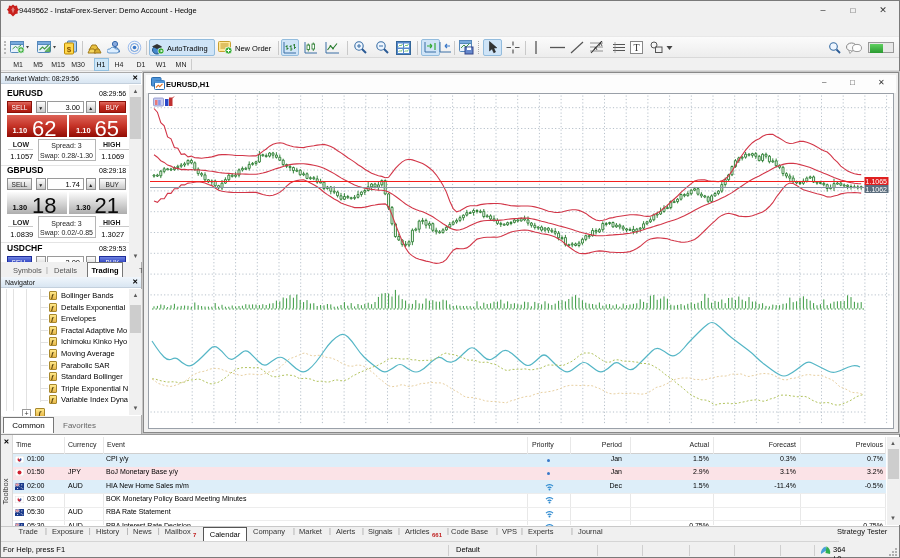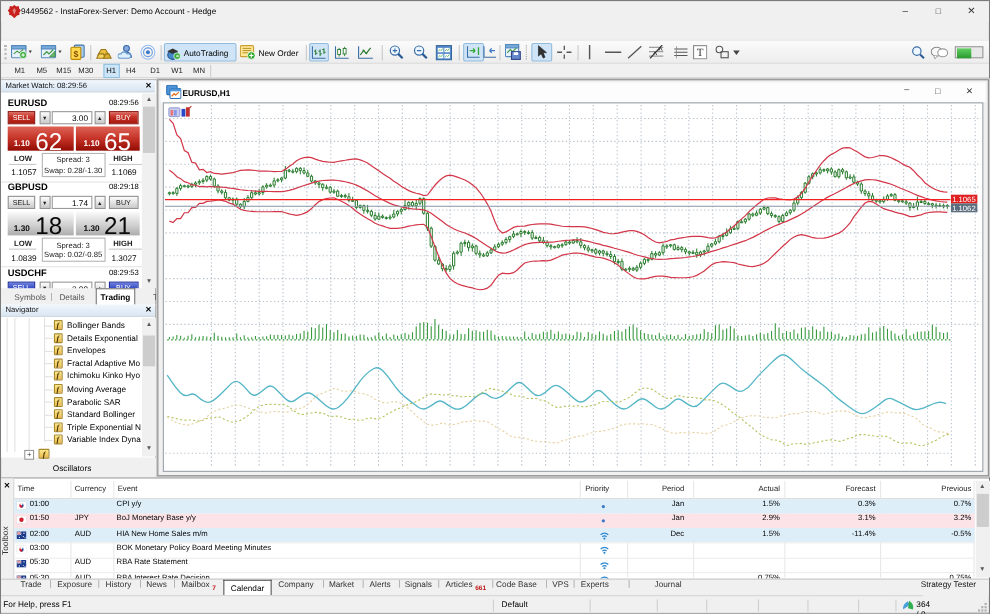--- a/index.html
+++ b/index.html
@@ -346,20 +346,24 @@
 <div class="titem" style="top:118.4px">Variable Index Dyna</div>
 <div class="abs" style="left:21px;top:131.5px;width:9px;height:9px;background:#fff;border:1px solid #999;font-size:7px;line-height:7px;text-align:center;color:#333">+</div>
 <div class="ficon" style="left:34px;top:130.5px;width:10px">f</div>
 <div class="titem" style="left:47px;top:144px">Oscillators</div>
 <div class="scroll" style="left:128px;top:12px;height:126px">
 <div class="sarrow" style="top:1px">▲</div>
 <div class="sarrow" style="top:114px">▼</div>
 <div class="abs" style="left:1px;top:16px;width:11px;height:28px;background:#cdcdcd"></div>
 </div>
 </div>
+<div class="abs" style="left:0;top:416px;width:141px;height:18px;background:#f0f0f0;border-right:1px solid #aaa">
+<div class="abs" style="left:2px;top:1px;width:51px;height:16px;background:#fff;border:1px solid #777;border-bottom:none;text-align:center;font-size:8px;color:#000;padding-top:2.5px">Common</div>
+<div class="mwtab" style="left:62px;top:5px;font-size:8px;color:#666">Favorites</div>
+</div>
 <div id="chartwin" class="abs">
 <div id="charttitle">
 <svg class="abs" style="left:5px;top:2px" width="14" height="13" viewBox="0 0 14 13">
           <rect x="0.5" y="0.5" width="9.5" height="8.5" rx="1" fill="#4f94d8" stroke="#2a6db0"></rect>
           <rect x="3.5" y="3.5" width="10" height="9" rx="1" fill="#fff" stroke="#2a6db0"></rect>
           <rect x="3.5" y="3.5" width="10" height="2.5" fill="#4f94d8"></rect>
           <path d="M5 10.5 l2.3-2.3 1.4 1.4 2.8-2.8" stroke="#e07020" stroke-width="1.1" fill="none"></path>
         </svg>
 <span class="abs" style="left:20px;top:4.5px;font-size:7.5px;font-weight:bold;color:#000">EURUSD,H1</span>
 <span class="abs" style="left:676px;top:2px;font-size:8px;color:#333">–</span>
@@ -560,21 +564,21 @@
 <div class="btsep" style="left:397px">|</div>
 <div class="btab" style="left:404px">Articles</div>
 <div class="abs" style="left:431px;top:4.5px;font-size:6px;color:#c02020;font-weight:bold">661</div>
 <div class="btsep" style="left:446px">|</div>
 <div class="btab" style="left:450px">Code Base</div>
 <div class="btsep" style="left:495px">|</div>
 <div class="btab" style="left:501px">VPS</div>
 <div class="btsep" style="left:520px">|</div>
 <div class="btab" style="left:527px">Experts</div>
 <div class="btsep" style="left:570px">|</div>
-<div class="btab" style="left:594px">Journal</div>
+<div class="btab" style="left:577px">Journal</div>
 <div class="btab" style="left:836px;color:#111">Strategy Tester</div>
 </div>
 <div id="statusbar" class="abs">
 <span class="abs" style="left:2px;top:2.5px">For Help, press F1</span>
 <span class="abs" style="left:455px;top:2.5px">Default</span>
 <span class="abs" style="left:832px;top:2.5px">364 / 0 Kb</span>
 <div class="ssep" style="left:447px"></div>
 <div class="ssep" style="left:535px"></div>
 <div class="ssep" style="left:596px"></div>
 <div class="ssep" style="left:641px"></div>

